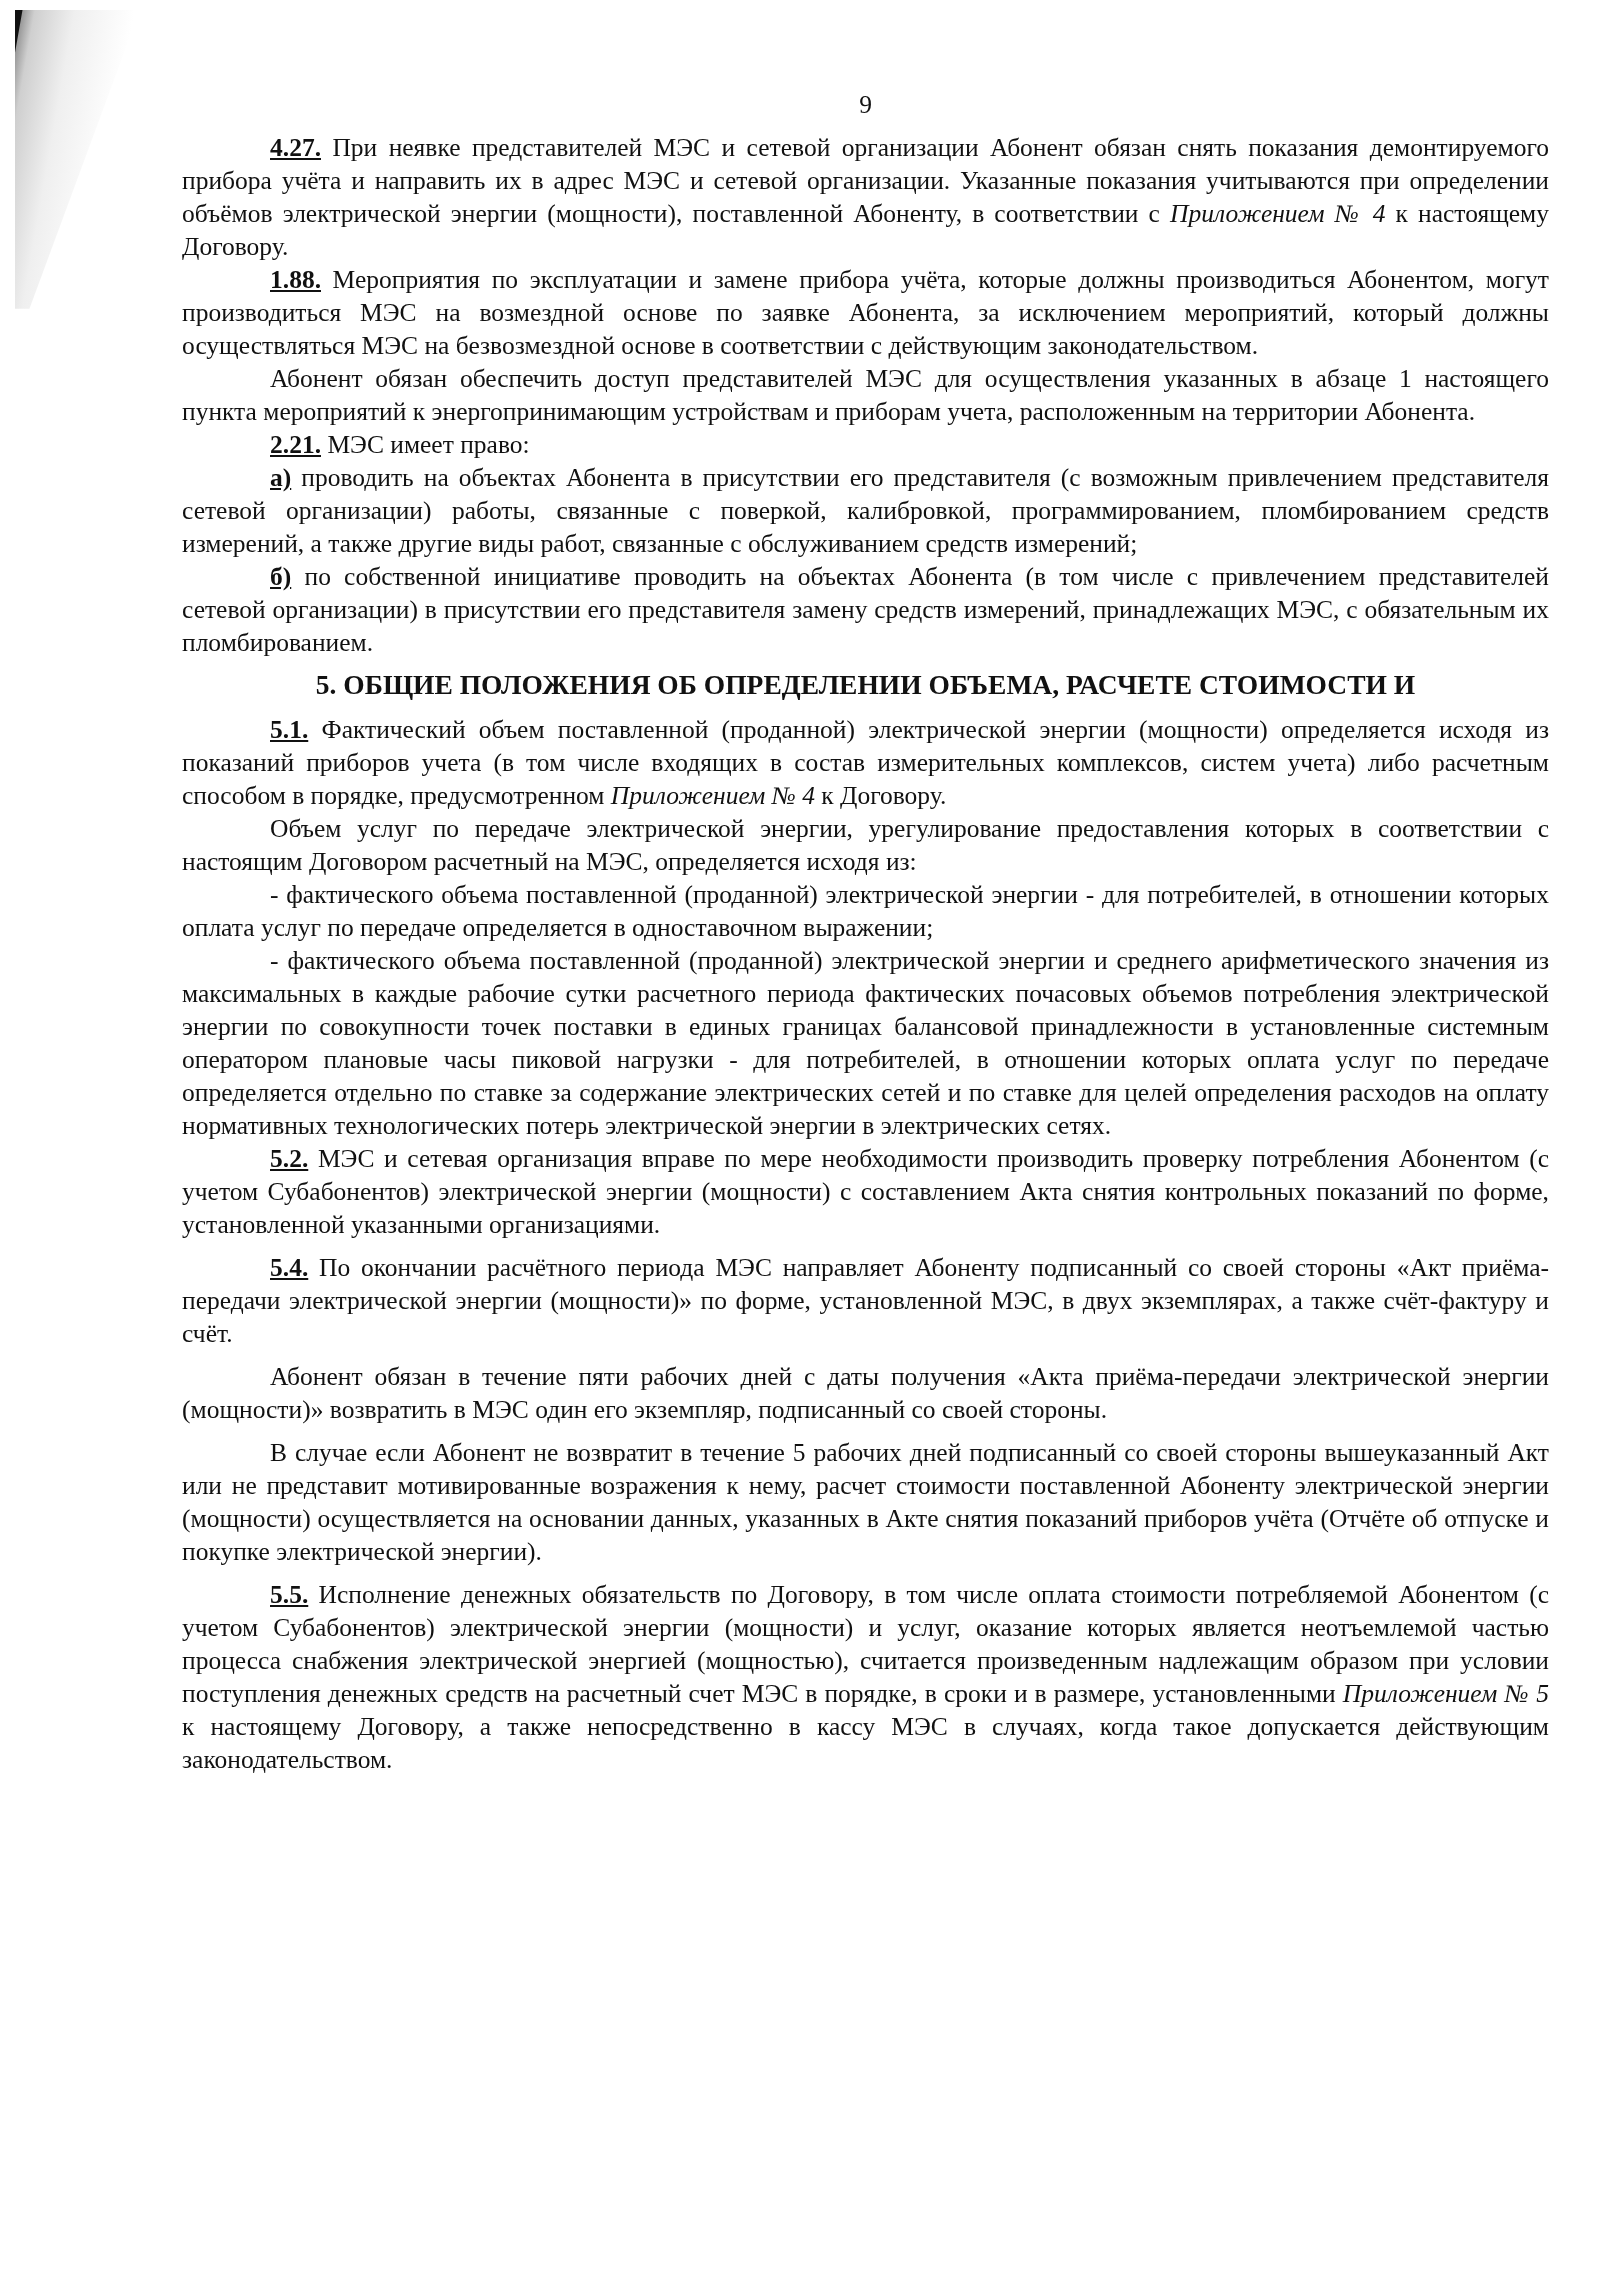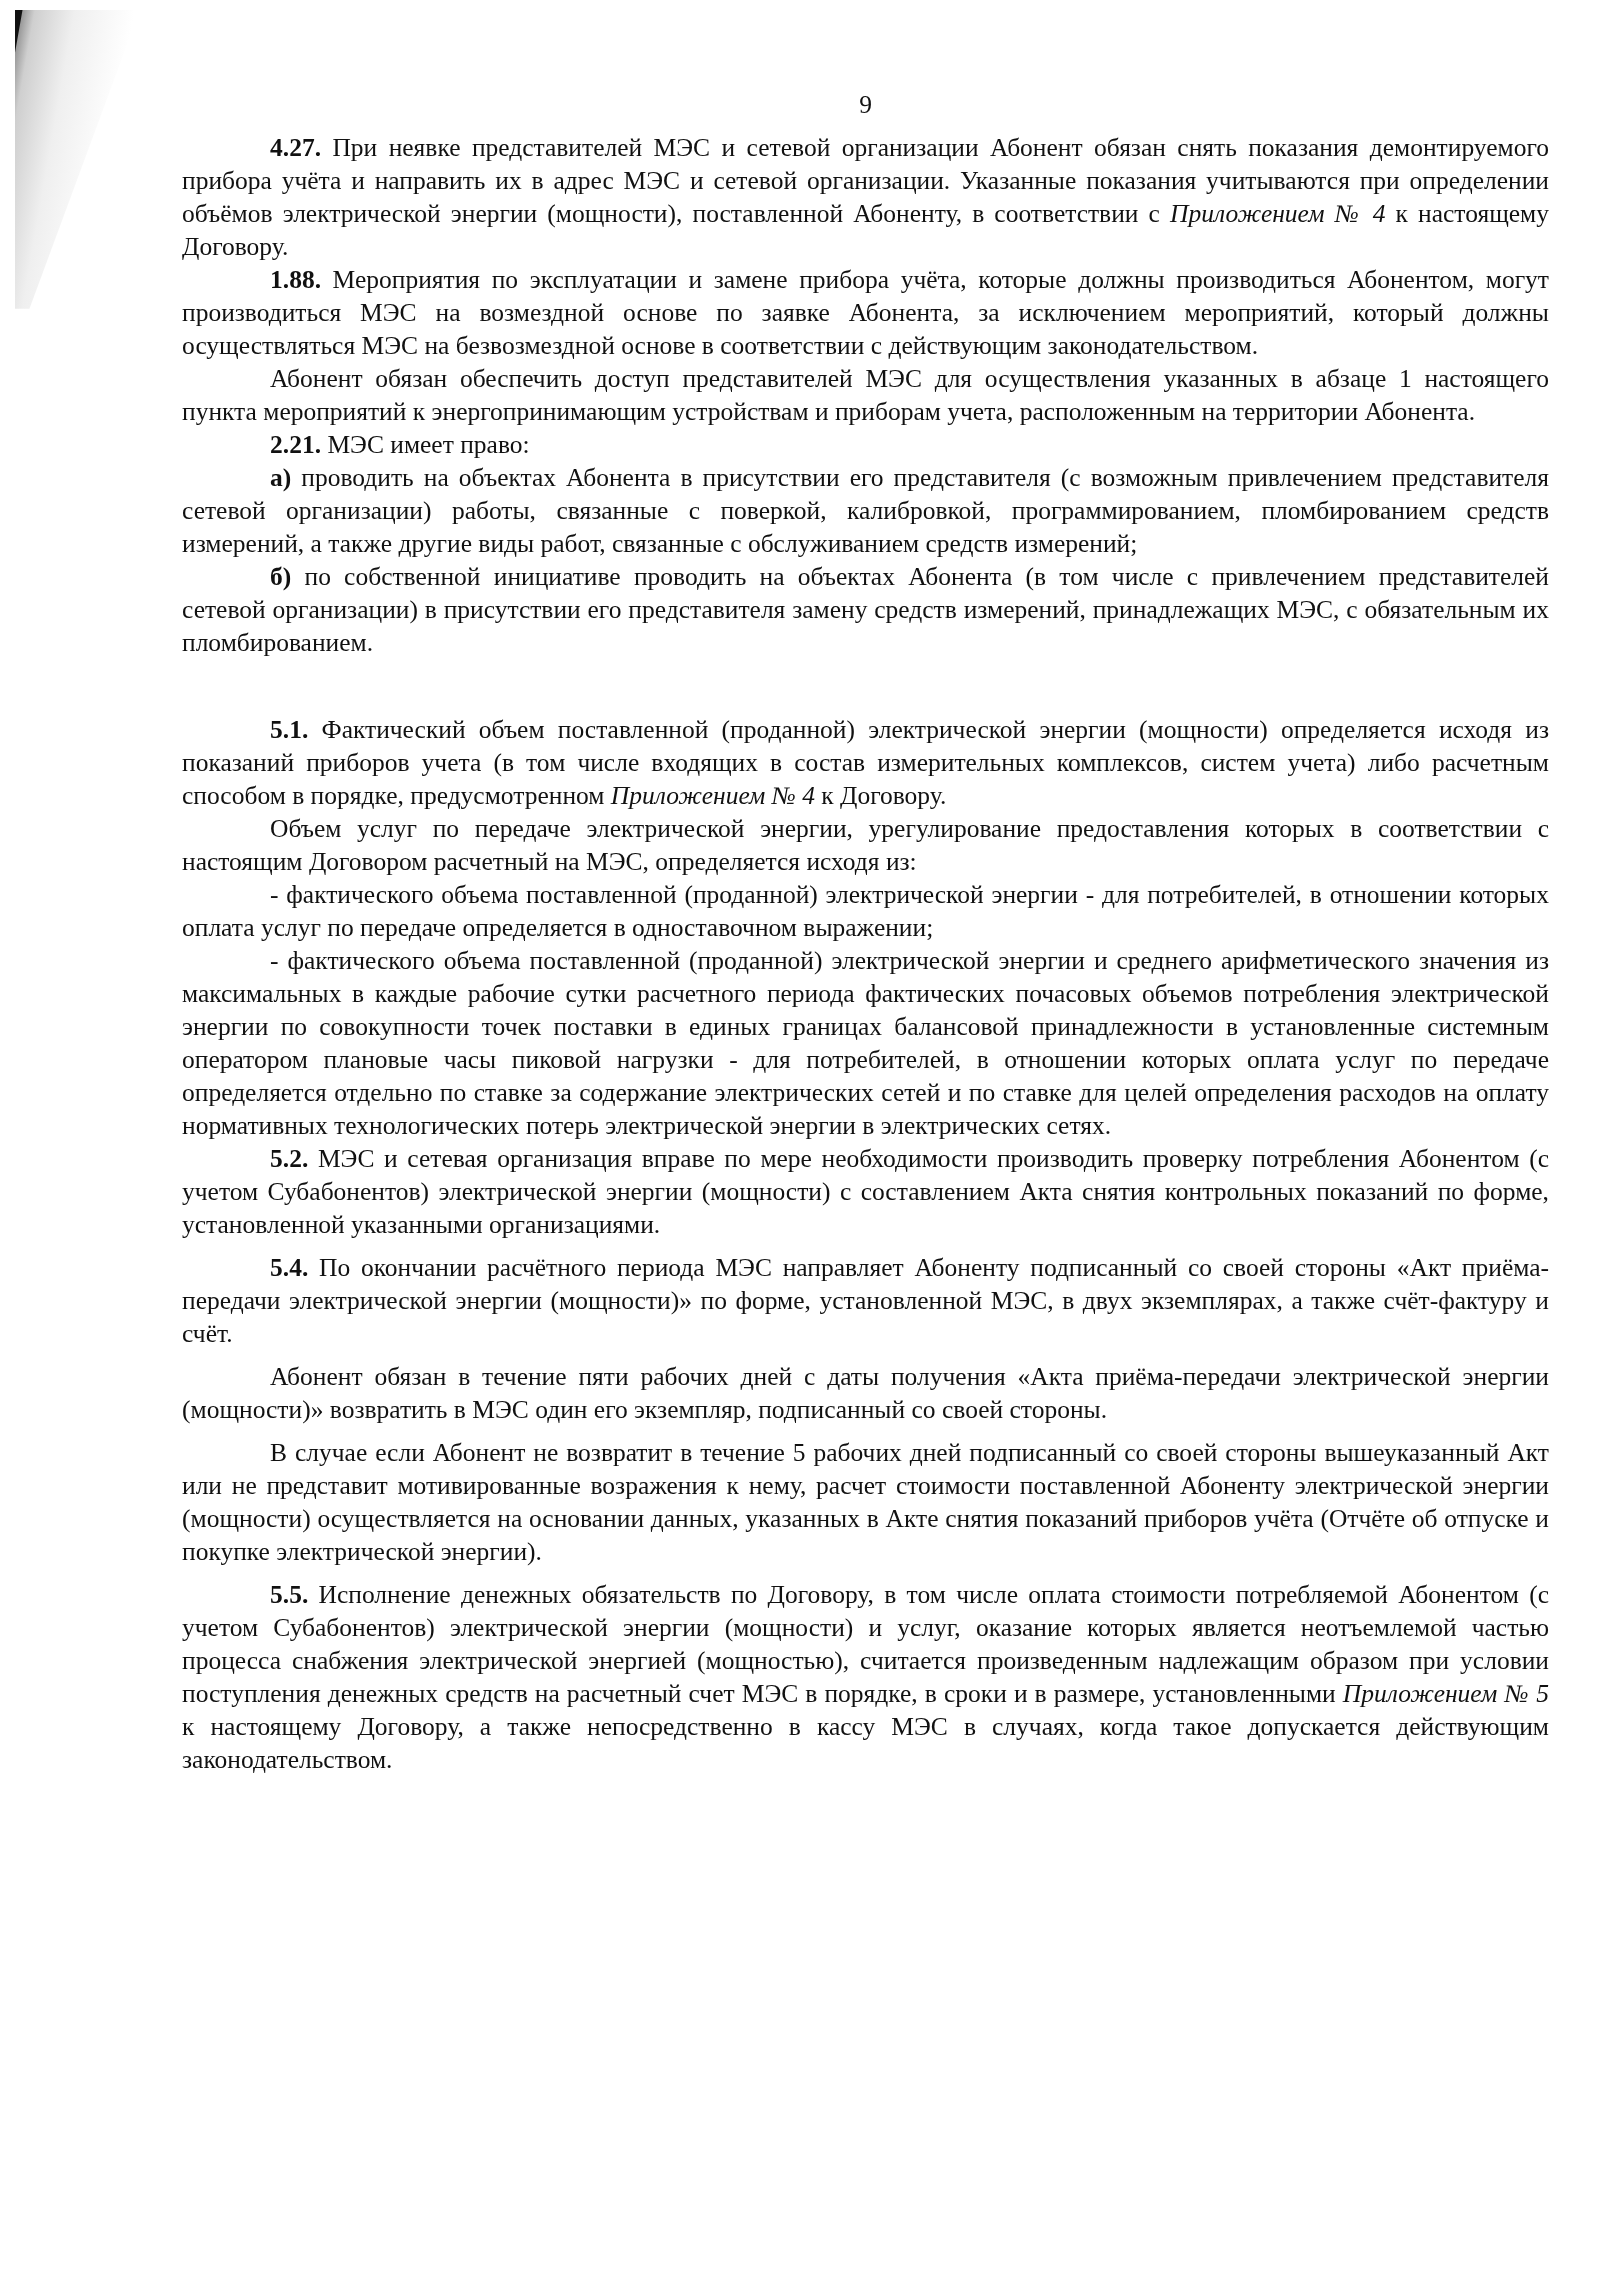--- a/index.html
+++ b/index.html
@@ -10,21 +10,21 @@
     clip-path: polygon(0 0, 100% 0, 100% 2%, 12% 100%, 0 100%);
   }
   .page {
     position: absolute; left: 182px; top: 88px; width: 1367px;
     font-family: "Liberation Serif", "DejaVu Serif", serif;
     font-size: 25.5px; line-height: 33px; color: #111;
   }
   .page-number { text-align: center; margin: 0 0 9.8px 0; }
   p { margin: 0; text-align: justify; text-indent: 88px; }
   p.gap { margin-top: 10px; }
-  b { font-weight: bold; }
+  b { font-weight: bold; text-decoration: underline; }
   i { font-style: italic; }
   h2 {
     font-family: "Liberation Serif", "DejaVu Serif", serif;
     font-size: 27.5px; line-height: 35px; font-weight: bold;
     text-align: center; margin: 7.9px 0 11.8px 0;
   }
 </style>
 </head>
 <body>
 
@@ -35,21 +35,21 @@
 
   <p><b>4.27.</b><span> При неявке представителей МЭС и сетевой организации Абонент обязан снять показания демонтируемого прибора учёта и направить их в адрес МЭС и сетевой организации. Указанные показания учитываются при определении  объёмов электрической энергии (мощности), поставленной Абоненту, в соответствии с </span><i>Приложением № 4</i><span> к настоящему Договору.</span></p>
 
   <p><b>1.88.</b><span> Мероприятия по эксплуатации и замене прибора учёта, которые должны производиться Абонентом, могут производиться МЭС на возмездной основе по заявке Абонента, за исключением мероприятий, который должны осуществляться МЭС на безвозмездной основе в соответствии с действующим законодательством.</span></p>
   <p>Абонент обязан обеспечить доступ представителей МЭС для осуществления указанных в абзаце 1 настоящего пункта мероприятий к энергопринимающим устройствам и приборам учета, расположенным на территории Абонента.</p>
 
   <p><b>2.21.</b><span> МЭС имеет право:</span></p>
   <p><b>а)</b><span> проводить на объектах Абонента в присутствии его представителя (с возможным привлечением представителя сетевой организации) работы, связанные с поверкой, калибровкой, программированием, пломбированием средств измерений, а также другие виды работ, связанные с обслуживанием средств измерений;</span></p>
   <p><b>б)</b><span> по собственной инициативе проводить на объектах Абонента (в том числе с привлечением представителей сетевой организации) в присутствии его представителя замену средств измерений, принадлежащих МЭС, с обязательным их пломбированием.</span></p>
 
-  <h2><br></h2>
+  <h2><span>5. ОБЩИЕ ПОЛОЖЕНИЯ ОБ ОПРЕДЕЛЕНИИ ОБЪЕМА, РАСЧЕТЕ СТОИМОСТИ И</span><br></h2>
 
   <p><b>5.1.</b><span> Фактический объем поставленной (проданной) электрической энергии (мощности) определяется исходя из показаний приборов учета (в том числе входящих в состав измерительных комплексов, систем учета) либо расчетным способом в порядке, предусмотренном </span><i>Приложением № 4</i><span> к Договору.</span></p>
   <p>Объем услуг по передаче электрической энергии, урегулирование предоставления которых в соответствии с настоящим Договором расчетный на МЭС, определяется исходя из:</p>
   <p>- фактического объема поставленной (проданной) электрической энергии - для потребителей, в отношении которых оплата услуг по передаче определяется в одноставочном выражении;</p>
   <p>- фактического объема поставленной (проданной) электрической энергии и среднего арифметического значения из максимальных в каждые рабочие сутки расчетного периода фактических почасовых объемов потребления электрической энергии по совокупности точек поставки в единых границах балансовой принадлежности в установленные системным оператором плановые часы пиковой нагрузки - для потребителей, в отношении которых оплата услуг по передаче определяется отдельно по ставке за содержание электрических сетей и по ставке для целей определения расходов на оплату нормативных технологических потерь электрической энергии в электрических сетях.</p>
 
   <p><b>5.2.</b><span> МЭС и сетевая организация вправе по мере необходимости производить проверку потребления Абонентом (с учетом Субабонентов) электрической энергии (мощности) с составлением Акта снятия контрольных показаний по форме, установленной указанными организациями.</span></p>
 
 
   <p class="gap"><b>5.4.</b><span> По окончании расчётного периода МЭС направляет Абоненту подписанный со своей стороны «Акт приёма-передачи электрической энергии (мощности)» по форме, установленной МЭС, в двух экземплярах, а также счёт-фактуру и счёт.</span></p>

